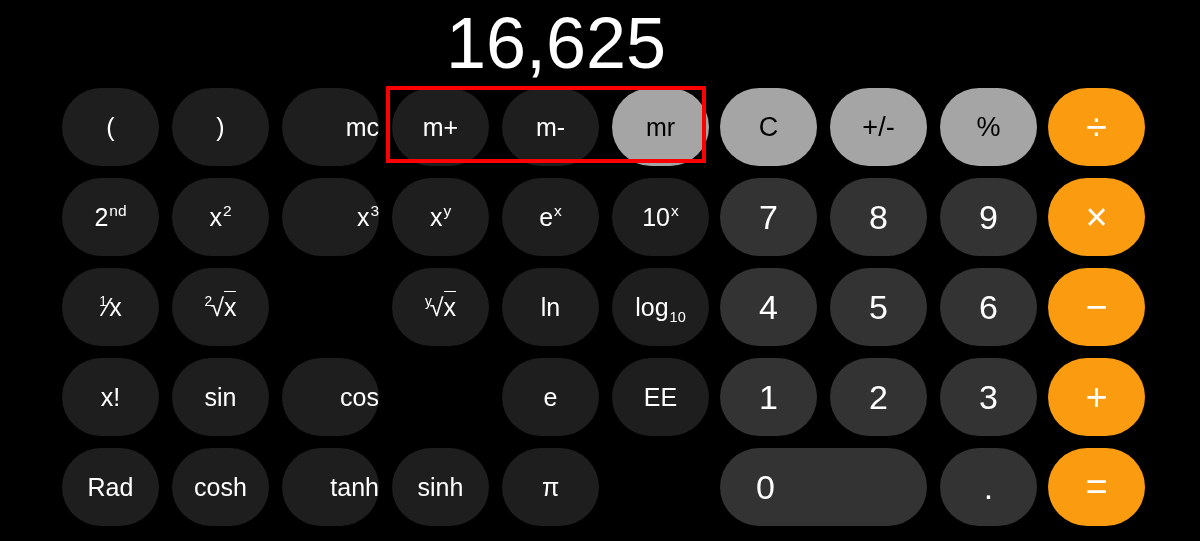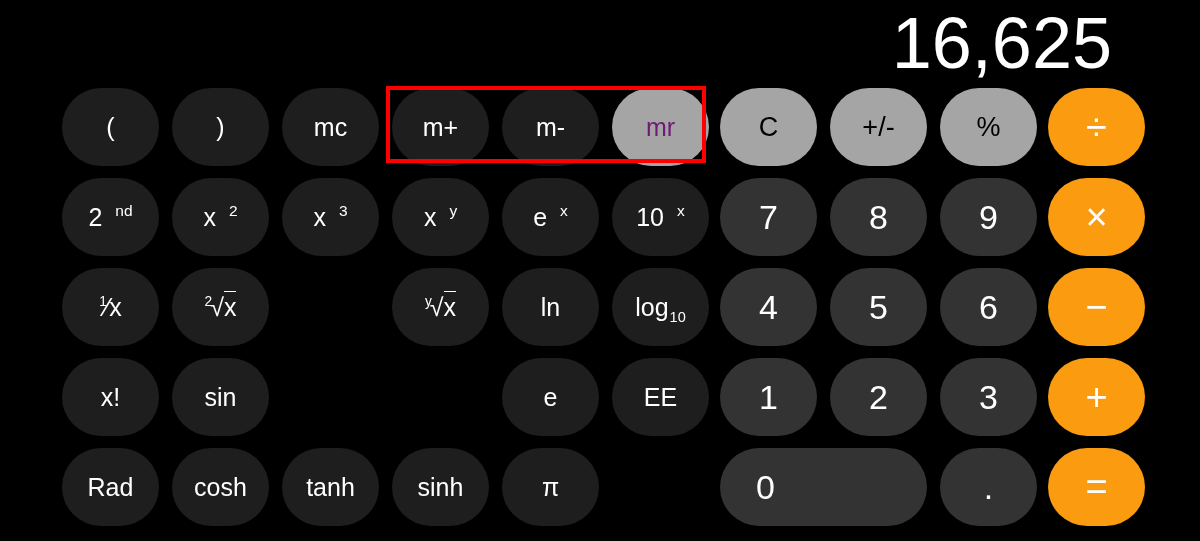--- a/index.html
+++ b/index.html
@@ -23,21 +23,21 @@
 
   
   #display-area {
     position: absolute;
     top: 0;
     left: 0;
     right: 0;
     height: 86px;
     display: flex;
     align-items: center;
-    justify-content: flex-end;
+    justify-content: center;
     padding-right: 88px;
     box-sizing: border-box;
   }
   #display-value {
     color: #ffffff;
     font-size: 72px;
     font-weight: 300;
     letter-spacing: 0px;
     line-height: 1;
     white-space: nowrap;
@@ -73,21 +73,21 @@
     justify-content: center;
     padding: 0;
     line-height: 1;
     cursor: pointer;
     -webkit-font-smoothing: antialiased;
   }
 
   
   .c0 { left: 0px; }
   .c1 { left: 110px; }
-  .c2 { left: 220px; }
+  .c2 { left: 220px; justify-content: flex-end; }
   .c3 { left: 330px; }
   .c4 { left: 440px; }
   .c5 { left: 550px; }
   .c6 { left: 658px; }
   .c7 { left: 768px; }
   .c8 { left: 878px; }
   .c9 { left: 986px; }
 
   
   .key.num {
@@ -108,29 +108,29 @@
   }
   .key.orange.op-sym { font-size: 38px; }
   .key.wide {
     width: 207px;
     justify-content: flex-start;
     padding-left: 36px;
     box-sizing: border-box;
   }
   .key.highlighted {
     background: #a5a5a5;
-    color: #701a75;
+    color: #000000;
   }
 
   
   .sup {
     font-size: 0.62em;
     vertical-align: super;
     line-height: 0;
-    margin-left: 13px;
+    margin-left: 1px;
   }
   .sub {
     font-size: 0.58em;
     vertical-align: sub;
     line-height: 0;
     margin-left: 1px;
   }
   .pre-sup {
     font-size: 0.55em;
     vertical-align: super;
@@ -255,20 +255,23 @@
           <span>−</span>
         </div>
       </div>
     <div class="key-row">
         <div class="key c0">
           <span>x!</span>
         </div>
         <div class="key c1">
           <span>sin</span>
         </div>
+        <div class="key c2">
+          <span>cos</span>
+        </div>
         <div class="key c4">
           <span>e</span>
         </div>
         <div class="key c5">
           <span>EE</span>
         </div>
         <div class="key c6 num">
           <span>1</span>
         </div>
         <div class="key c7 num">

